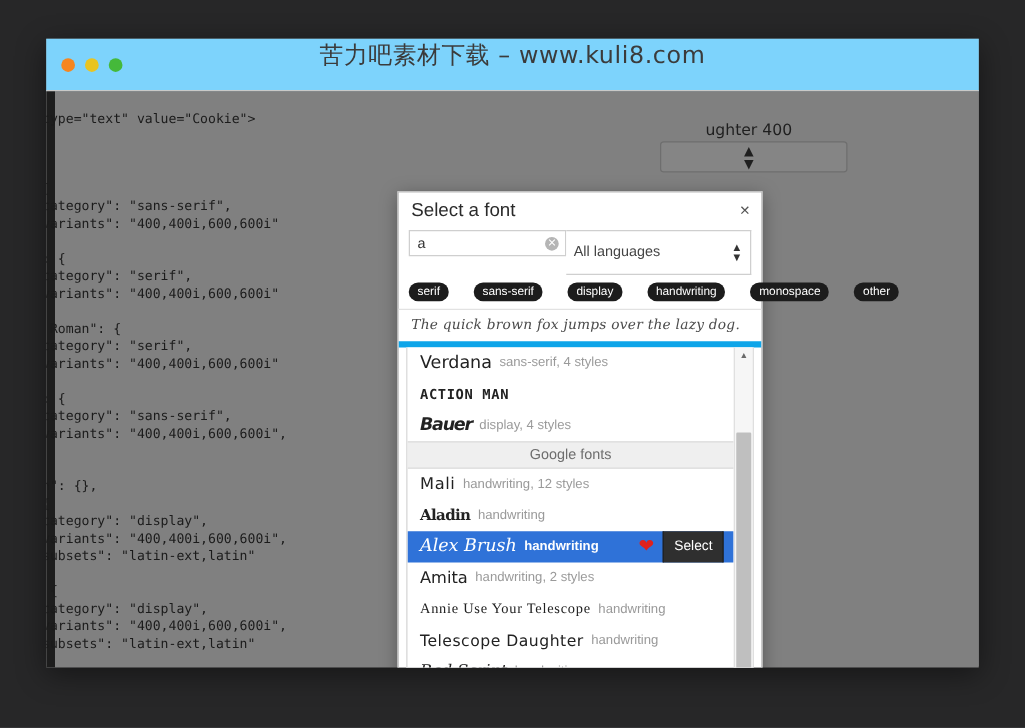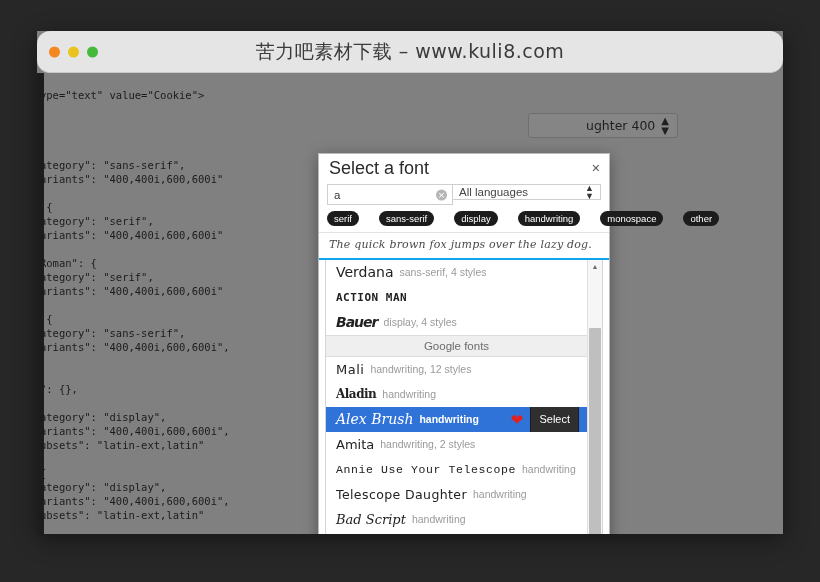--- a/index.html
+++ b/index.html
@@ -26,25 +26,23 @@
     top: 31px;
     width: 746px;
     height: 502px;
     background: #808080;
     box-shadow: 0 6px 22px rgba(0,0,0,0.45);
   }
 
   .titlebar {
     position: relative;
     height: 41px;
-    background: #e5e5e5;
-    display: flex;
-    align-items: center;
+    background: #7dd3fc;
+    display: flex;
     border-bottom: 1px solid #c9c9c8;
-    border-radius: 13px;
   }
 
   .lights {
     position: absolute;
     left: 12px;
     top: 50%;
     transform: translateY(-50%);
     display: flex;
     gap: 8px;
   }
@@ -117,20 +115,21 @@
     background: #858585;
     display: flex;
     align-items: center;
     justify-content: flex-end;
     padding-right: 8px;
     box-sizing: border-box;
     font-size: 12.5px;
     color: #1f1f1f;
     font-family: "DejaVu Sans", sans-serif;
     gap: 6px;
+    flex-direction: column;
   }
   .stepper-glyph {
     font-size: 10px;
     line-height: 1;
     display: flex;
     flex-direction: column;
     color: #1f1f1f;
   }
 
   
@@ -151,21 +150,21 @@
 
   .modal-header {
     position: relative;
     height: 28px;
     display: flex;
     align-items: center;
     padding: 0 10px;
     flex: none;
   }
   .modal-title {
-    font-size: 18px;
+    font-size: 15px;
     color: #2b2b2b;
   }
   .modal-close {
     position: absolute;
     right: 9px;
     top: 7px;
     font-size: 14px;
     color: #555;
     line-height: 1;
     cursor: pointer;
@@ -204,21 +203,21 @@
     color: #fff;
     font-size: 9px;
     line-height: 11px;
     text-align: center;
     cursor: pointer;
     font-family: "DejaVu Sans", sans-serif;
   }
   .lang-select {
     position: relative;
     width: 148px;
-    height: 16px;
+    height: 36px;
     border: 1px solid #cfcfcf;
     border-left: none;
     box-sizing: border-box;
     background: #fff;
     display: flex;
     align-items: center;
     padding-left: 6px;
     font-size: 11.5px;
     color: #444;
   }
@@ -248,21 +247,21 @@
     border-radius: 9px;
     font-size: 9.5px;
     padding: 2.5px 7px;
     line-height: 1;
     white-space: nowrap;
     cursor: pointer;
   }
 
   .preview-bar {
     border-top: 1px solid #e2e2e2;
-    border-bottom: 2px solid #0ea5e9;
+    border-bottom: 5px solid #0ea5e9;
     padding: 5px 10px 7px 10px;
     flex: none;
     background: #fff;
   }
   .preview-text {
     font-family: "DejaVu Serif", serif;
     font-style: italic;
     font-size: 11px;
     color: #4a4a4a;
     letter-spacing: 0.2px;
@@ -328,21 +327,21 @@
 
   .google-row { height: 25px; }
   .google-row .font-name {
     font-family: "DejaVu Serif", serif;
     font-size: 13px;
   }
   .g-mali .font-name      { font-family: "DejaVu Sans", sans-serif; letter-spacing: 0.5px; }
   .g-aladin .font-name    { font-family: "DejaVu Serif", serif; font-weight: bold; font-size: 12px; letter-spacing: -0.5px; }
   .g-alex .font-name      { font-family: "DejaVu Serif", serif; font-style: italic; font-size: 14px; }
   .g-amita .font-name     { font-family: "DejaVu Sans", sans-serif; font-size: 13px; }
-  .g-annie .font-name     { font-family: Liberation Mono, monospace; font-size: 11.5px; letter-spacing: 0.6px; }
+  .g-annie .font-name     { font-family: Liberation Serif, serif; font-size: 11.5px; letter-spacing: 0.6px; }
   .g-architects .font-name{ font-family: "DejaVu Sans", sans-serif; font-size: 12.5px; letter-spacing: 0.4px; }
   .g-bad .font-name       { font-family: "DejaVu Serif", serif; font-style: italic; font-size: 13px; }
 
   .font-row.selected {
     background: #2f72d8;
   }
   .font-row.selected .font-name { color: #ffffff; }
   .font-row.selected .font-meta { color: #ffffff; font-weight: bold; }
 
   .row-actions {

